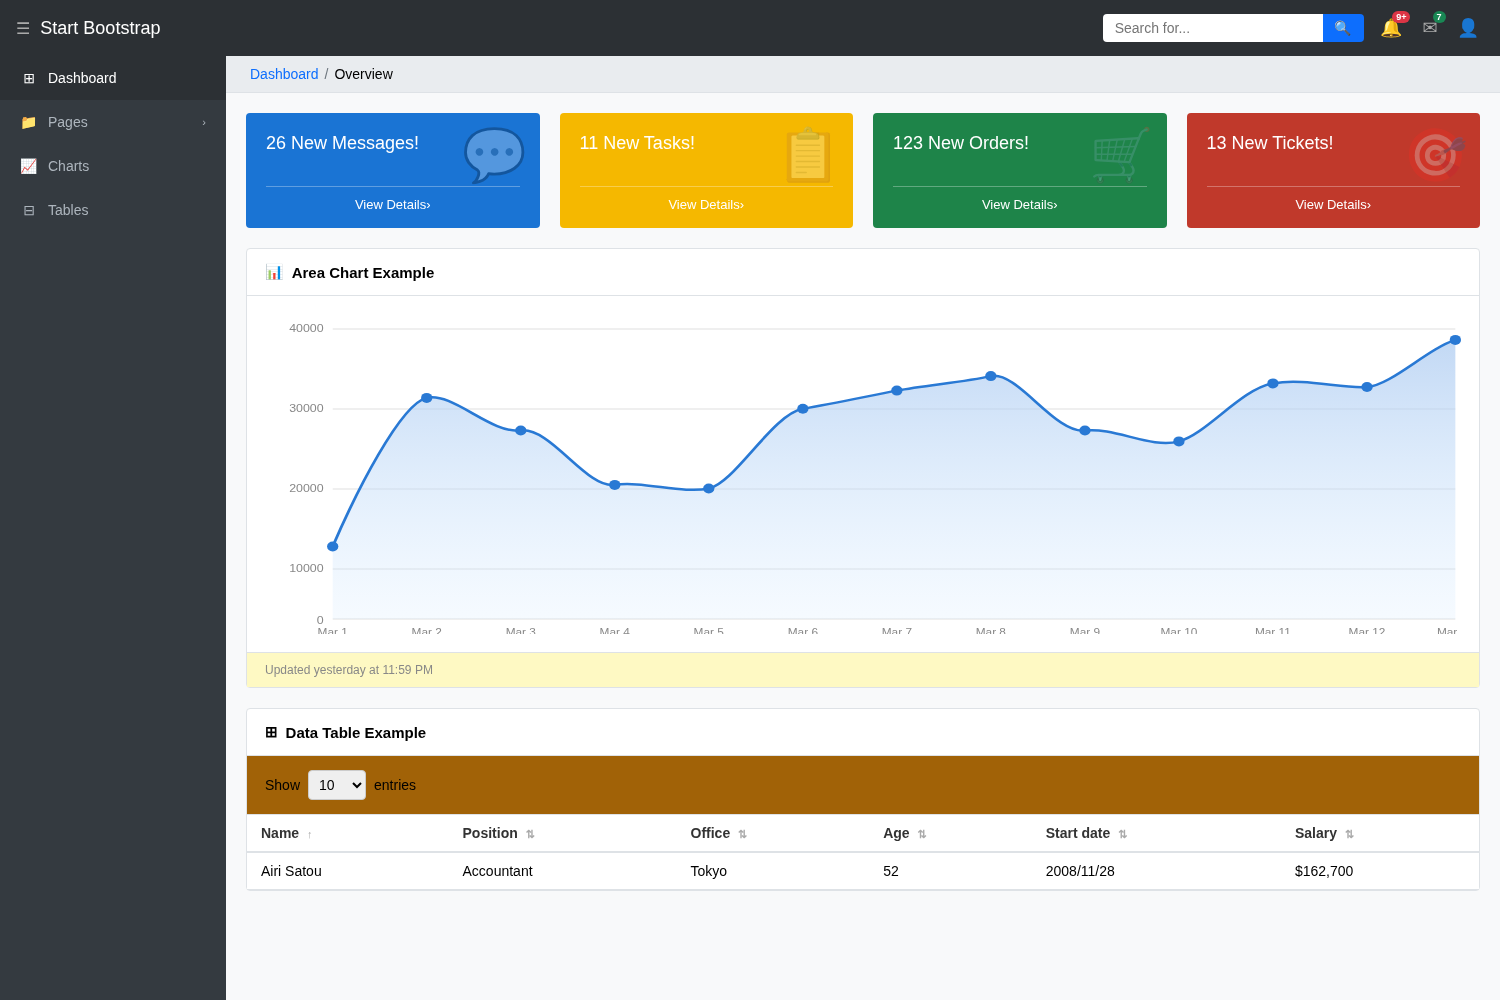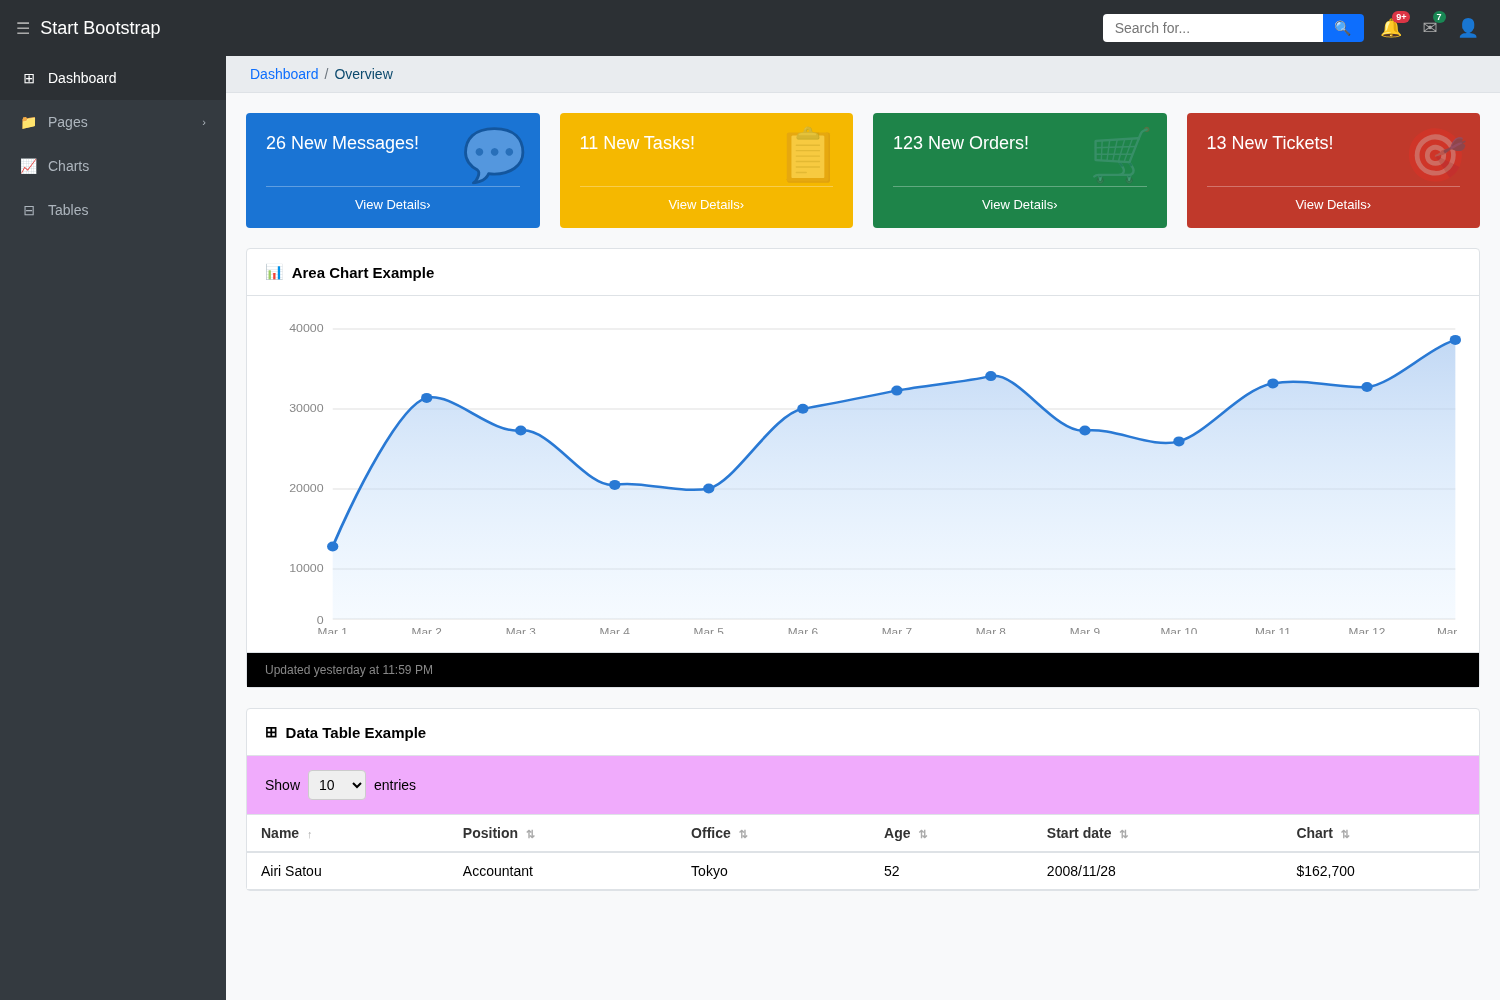--- a/index.html
+++ b/index.html
@@ -57,21 +57,21 @@
     
     .content { flex: 1; overflow-y: auto; background: #f8f9fa; }
 
     
     .breadcrumb-bar {
       background: #e9ecef; padding: 10px 24px; border-bottom: 1px solid #dee2e6;
       display: flex; align-items: center; gap: 6px; font-size: 14px;
     }
     .breadcrumb-link { color: #0d6efd; cursor: pointer; }
     .breadcrumb-sep { color: #6c757d; }
-    .breadcrumb-current { color: #0c4a6e; }
+    .breadcrumb-current { color: #000000; }
 
     
     .cards-row {
       display: grid; grid-template-columns: repeat(4, 1fr); gap: 0;
       padding: 20px; gap: 20px;
     }
     .card {
       border-radius: 4px; padding: 20px 20px 16px; color: #fff; position: relative;
       overflow: hidden; cursor: pointer; min-height: 100px;
     }
@@ -91,31 +91,31 @@
 
     
     .section { background: #fff; margin: 0 20px 20px; border-radius: 4px; border: 1px solid #dee2e6; }
     .section-header {
       padding: 14px 18px; border-bottom: 1px solid #dee2e6;
       font-size: 15px; font-weight: 600; display: flex; align-items: center; gap: 8px;
     }
     .section-body { padding: 18px; }
     .section-footer {
       padding: 10px 18px; border-top: 1px solid #dee2e6;
-      font-size: 12px; color: #888; background: #000000;
+      font-size: 12px; color: #888; background: #fef9c3;
     }
 
     
     .chart-container { width: 100%; height: 320px; position: relative; }
     svg.area-chart { width: 100%; height: 100%; }
 
     
     .table-controls {
       display: flex; justify-content: space-between; align-items: center;
-      padding: 14px 18px; background: #f0abfc; border-bottom: 1px solid #dee2e6;
+      padding: 14px 18px; background: #a16207; border-bottom: 1px solid #dee2e6;
     }
     .show-entries { display: flex; align-items: center; gap: 8px; }
     .show-entries select {
       padding: 5px 6px; border: 1px solid #ccc; border-radius: 4px; font-size: 14px;
     }
     .table-search { display: flex; align-items: center; gap: 8px; }
     .table-search input {
       padding: 4px 8px; border: 1px solid #ccc; border-radius: 4px; font-size: 14px; width: 180px;
     }
     table { width: 100%; border-collapse: collapse; font-size: 14px; }
@@ -319,21 +319,21 @@
               </th>
               <th>
                 <span>Age</span>
                 <span class="sort-icon">⇅</span>
               </th>
               <th>
                 <span>Start date</span>
                 <span class="sort-icon">⇅</span>
               </th>
               <th>
-                <span>Chart</span>
+                <span>Salary</span>
                 <span class="sort-icon">⇅</span>
               </th>
             </tr>
           </thead>
           <tbody>
             <tr class="table-row">
               <td>Airi Satou</td>
               <td>Accountant</td>
               <td>Tokyo</td>
               <td>52</td>

